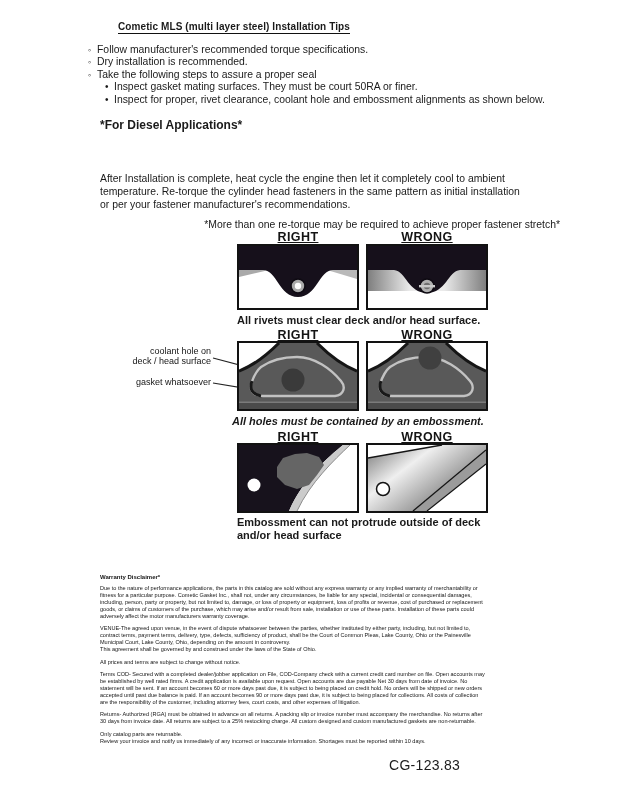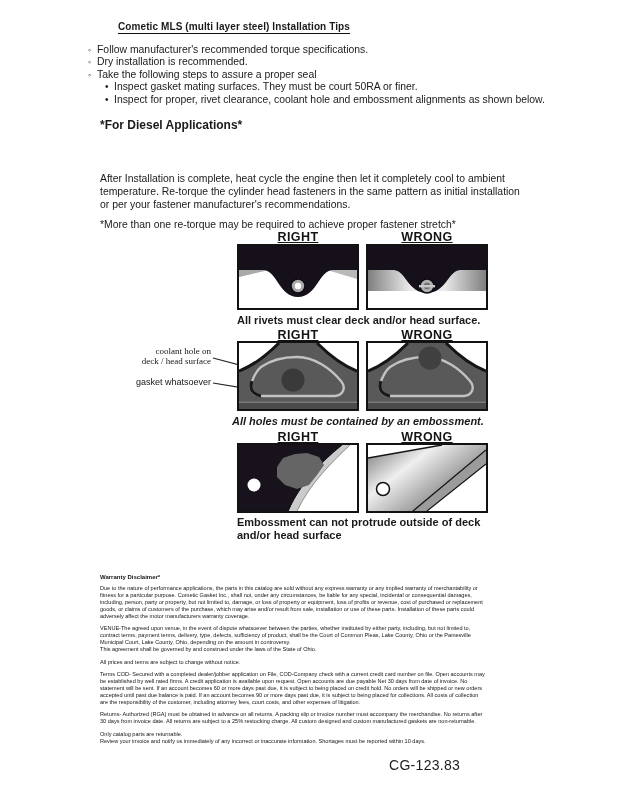--- a/index.html
+++ b/index.html
@@ -10,21 +10,21 @@
          border-bottom:1.6px solid #111;padding-bottom:1px;letter-spacing:.1px;margin-left:18px;}
 
   .tips{position:absolute;left:88px;top:44px;width:470px;font-size:10.4px;line-height:12.4px;}
   .tip{display:flex;}
   .tip .marker{width:9px;flex:0 0 9px;font-size:9px;line-height:12.4px;}
   .tip.sub{margin-left:17px;}
   .tip.sub .marker{font-size:10px;}
 
   .diesel-heading{position:absolute;left:100px;top:118px;font-size:12px;font-weight:bold;}
   .para{position:absolute;left:100px;width:460px;font-size:10.4px;line-height:13px;white-space:pre-line;}
-  .p1{top:135px;} .p2{top:172px;} .p3{top:218px;}
+  .p1{top:135px;} .p2{top:172px;} .p3{top:218px;text-align:right;}
 
   .dlabel{position:absolute;width:122px;text-align:center;font-size:12.5px;font-weight:600;letter-spacing:.4px;color:#141414;text-decoration:underline;}
   .dbox{position:absolute;width:118px;height:62px;border:2px solid #121212;background:#fff;}
   .dbox svg{display:block;}
   .dbox.tall{height:66px;}
   .caption{position:absolute;font-size:11px;font-weight:bold;line-height:12.5px;white-space:pre-line;}
 
   .anno{position:absolute;text-align:right;font-size:9px;line-height:9.6px;white-space:pre-line;color:#161616;}
   .anno-lines{position:absolute;left:0;top:330px;pointer-events:none;}
 
@@ -102,21 +102,21 @@
       <circle cx="59" cy="40" r="3.2" fill="#6f6f6f"></circle>
       <rect x="51" y="39" width="16" height="2.4" fill="#c9c9c9"></rect>
     </svg>
   </div>
 
   <div class="caption" style="left:237px;top:314px;">All rivets must clear deck and/or head surface.</div>
 
   <div class="dlabel" style="left:237px;top:328px;">RIGHT</div>
   <div class="dlabel" style="left:366px;top:328px;">WRONG</div>
 
-  <div class="anno" style="left:60px;top:347px;width:151px;font-family:Liberation Serif, serif;">coolant hole on
+  <div class="anno" style="left:60px;top:347px;width:151px;">coolant hole on
 deck / head surface</div>
   <div class="anno" style="left:60px;top:378px;width:151px;">gasket whatsoever</div>
 
   <svg class="anno-lines" width="320" height="80" viewBox="0 0 320 80">
     <line x1="213" y1="28" x2="292" y2="49" stroke="#222" stroke-width="1.1"></line>
     <line x1="213" y1="53" x2="261" y2="61" stroke="#222" stroke-width="1.1"></line>
   </svg>
 
   <div class="dbox tall" style="left:237px;top:341px;">
     <svg width="118" height="66" viewBox="0 0 118 66">

